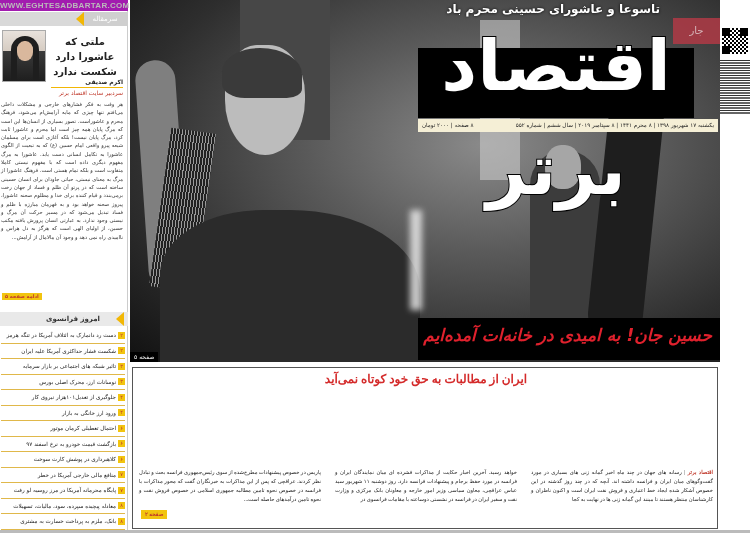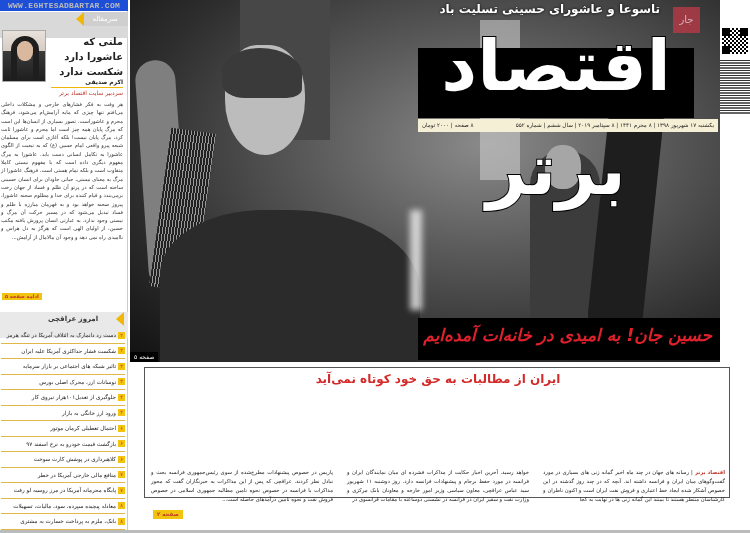--- a/index.html
+++ b/index.html
@@ -6,26 +6,26 @@
   html, body { width: 750px; height: 533px; overflow: hidden; background: #fff; }
   body { font-family: "DejaVu Sans", sans-serif; position: relative; direction: rtl; }
 
   
   .sidebar {
     position: absolute; left: 0; top: 0; width: 128px; height: 533px;
     background: #fff; border-right: 1px solid #ccc; direction: rtl;
   }
   .site-url {
     position: absolute; left: 0; top: 0; width: 128px; height: 11px;
-    background: #1d4ed8; color: #bbb; font-size: 8px; font-weight: bold;
+    background: #a21caf; color: #bbb; font-size: 8px; font-weight: bold;
     text-align: center; direction: ltr; letter-spacing: 0.3px; line-height: 11px;
-    font-family: Liberation Mono, monospace;
+    font-family: Liberation Sans, sans-serif;
   }
   .section-bar {
-    position: absolute; left: 0; width: 128px; height: 26px;
+    position: absolute; left: 0; width: 128px; height: 14px;
     background: #d9d9d9; direction: rtl;
   }
   .section-bar .tab {
     position: absolute; right: 0; top: 0; height: 14px; width: 46px;
     background: #cfcfcf; color: #fff; font-size: 7px; text-align: center; line-height: 14px;
   }
   .section-bar .arrow {
     position: absolute; right: 44px; top: 0; width: 0; height: 0;
     border-top: 7px solid transparent; border-bottom: 7px solid transparent;
     border-right: 8px solid #f2b705;
@@ -38,21 +38,21 @@
   .author-photo .face {
     position: absolute; left: 14px; top: 10px; width: 16px; height: 20px;
     background: #d9b89d; border-radius: 45%;
   }
   .author-photo .scarf {
     position: absolute; left: 8px; top: 5px; width: 28px; height: 44px;
     border: 6px solid #1e1e1e; border-bottom: none; border-radius: 14px 14px 0 0;
   }
   .editorial-title {
     position: absolute; right: 4px; top: 34px; width: 76px;
-    font-size: 10px; font-weight: bold; color: #222; line-height: 15px; text-align: right;
+    font-size: 10px; font-weight: bold; color: #222; line-height: 15px; text-align: center;
   }
   .author-name {
     position: absolute; right: 4px; top: 78px; font-size: 6px; font-weight: bold; color: #222;
   }
   .author-line {
     position: absolute; right: 4px; top: 87px; width: 72px; height: 1px; background: #f2b705;
   }
   .author-role {
     position: absolute; right: 4px; top: 89px; font-size: 6px; color: #c0392b;
   }
@@ -116,21 +116,21 @@
     color: #fff; font-size: 70px; font-weight: bold; text-align: center; line-height: 104px;
     letter-spacing: -3px; font-family: "DejaVu Sans", sans-serif;
     -webkit-text-stroke: 2px #000; paint-order: stroke fill;
   }
   .dateline {
     position: absolute; left: 288px; top: 119px; width: 300px; height: 13px; background: #f5efd6;
     font-size: 5.6px; color: #222; line-height: 13px; direction: rtl; padding: 0 4px;
     display: flex; justify-content: space-between;
   }
   .brand-badge {
-    position: absolute; left: 543px; top: 7px; width: 27px; height: 26px; background: #b03a46;
+    position: absolute; left: 543px; top: 18px; width: 47px; height: 26px; background: #b03a46;
     color: #f0c8cc; font-size: 10px; line-height: 26px; text-align: center; opacity: 0.85;
   }
   .qr {
     position: absolute; left: 590px; top: 26px; width: 30px; height: 30px; background: #fff; padding: 2px;
   }
   .qr-inner {
     width: 26px; height: 26px;
     background:
       linear-gradient(#000,#000) 0 0/8px 8px no-repeat,
       linear-gradient(#000,#000) 18px 0/8px 8px no-repeat,
@@ -148,22 +148,22 @@
   }
   .photo-caption {
     position: absolute; right: 38px; top: 325px; color: #e0212d; font-size: 17px; font-weight: bold; font-style: italic;
   }
   .page-ref-photo {
     position: absolute; left: 0; top: 352px; height: 10px; padding: 0 4px; background: #000;
     color: #fff; font-size: 6px; line-height: 10px;
   }
 
   .story-box {
-    position: absolute; left: 14px; top: 367px; width: 586px; height: 131px;
-    border: 1px solid #555; background: #fff;
+    position: absolute; left: 2px; top: 367px; width: 586px; height: 162px;
+    border: 1px solid #555; background: #fff; font-family: Liberation Serif, serif;
   }
   .kicker {
     position: absolute; left: 0; top: 4px; width: 586px; text-align: center;
     color: #d42a2a; font-size: 12px; font-weight: bold;
   }
   .headline {
     position: absolute; left: 0; top: 18px; width: 586px; text-align: center;
     color: #000; font-size: 54px; font-weight: bold; line-height: 72px; letter-spacing: -1px;
   }
   .story-cols {
@@ -197,21 +197,21 @@
   </div>
   <div class="editorial-title">ملتی که عاشورا دارد شکست ندارد</div>
   <div class="author-name">اکرم صدیقی</div>
   <div class="author-line"></div>
   <div class="author-role">سردبیر سایت اقتصاد برتر</div>
   <div class="editorial-body">هر وقت به فکر فشارهای خارجی و مشکلات داخلی می‌افتم تنها چیزی که مایه آرامش‌ام می‌شود، فرهنگ محرم و عاشوراست. تصور بسیاری از انسان‌ها این است که مرگ پایان همه چیز است اما محرم و عاشورا ثابت کرد، مرگ پایان نیست! بلکه آغازی است برای مسلمان شیعه پیرو واقعی امام حسین (ع) که به تبعیت از الگوی عاشورا به تکامل انسانی دست یابد. عاشورا به مرگ مفهوم دیگری داده است که با مفهوم نیستی کاملا متفاوت است و بلکه تمام هستی است. فرهنگ عاشورا از مرگ به معنای نیستی، حیاتی جاودان برای انسان حسینی ساخته است که در پرتو آن ظلم و فساد از جهان رخت برمی‌بندد و قیام کننده برای خدا و مظلوم صحنه عاشورا، پیروز صحنه خواهد بود و به قهرمان مبارزه با ظلم و فساد تبدیل می‌شود که در مسیر حرکت آن مرگ و نیستی وجود ندارد. به عبارتی انسان پرورش یافته مکتب حسین، از اولیای الهی است که هرگز به دل هراس و ناامیدی راه نمی دهد و وجود آن مالامال از آرامش...</div>
   <div class="continue-badge">ادامه صفحه ۵</div>
 
   <div class="section-bar read-today-bar">
     <div class="arrow"></div>
-    <div class="tab">امروز عراقچی</div>
+    <div class="tab">امروز فرانسوی</div>
   </div>
 
   <div class="read-list">
     <div class="read-item">
         <span class="num">۲</span>
         <span>دست رد دانمارک به ائتلاف آمریکا در تنگه هرمز</span>
       </div>
     <div class="read-item">
         <span class="num">۲</span>
         <span>شکست فشار حداکثری آمریکا علیه ایران</span>
@@ -271,21 +271,21 @@
     <div class="chain"></div>
     <div class="body-shirt"></div>
     <div class="head"></div>
     <div class="hair"></div>
     <div class="light"></div>
     <div class="man-r"></div>
     <div class="man-r-face"></div>
     <div class="arm-r"></div>
   </div>
 
-  <div class="pretitle">تاسوعا و عاشورای حسینی تسلیت باد</div>
+  <div class="pretitle">تاسوعا و عاشورای حسینی محرم باد</div>
   <div class="masthead-box"></div>
   <div class="masthead">اقتصاد برتر</div>
   <div class="dateline">
     <span>یکشنبه ۱۷ شهریور ۱۳۹۸ | ۸ محرم ۱۴۴۱ | ۸ سپتامبر ۲۰۱۹ | سال ششم | شماره ۵۵۲</span>
     <span>۸ صفحه | ۲۰۰۰ تومان</span>
   </div>
 
   <div class="brand-badge">جار</div>
   <div class="qr">
       <div class="qr-inner"></div>

